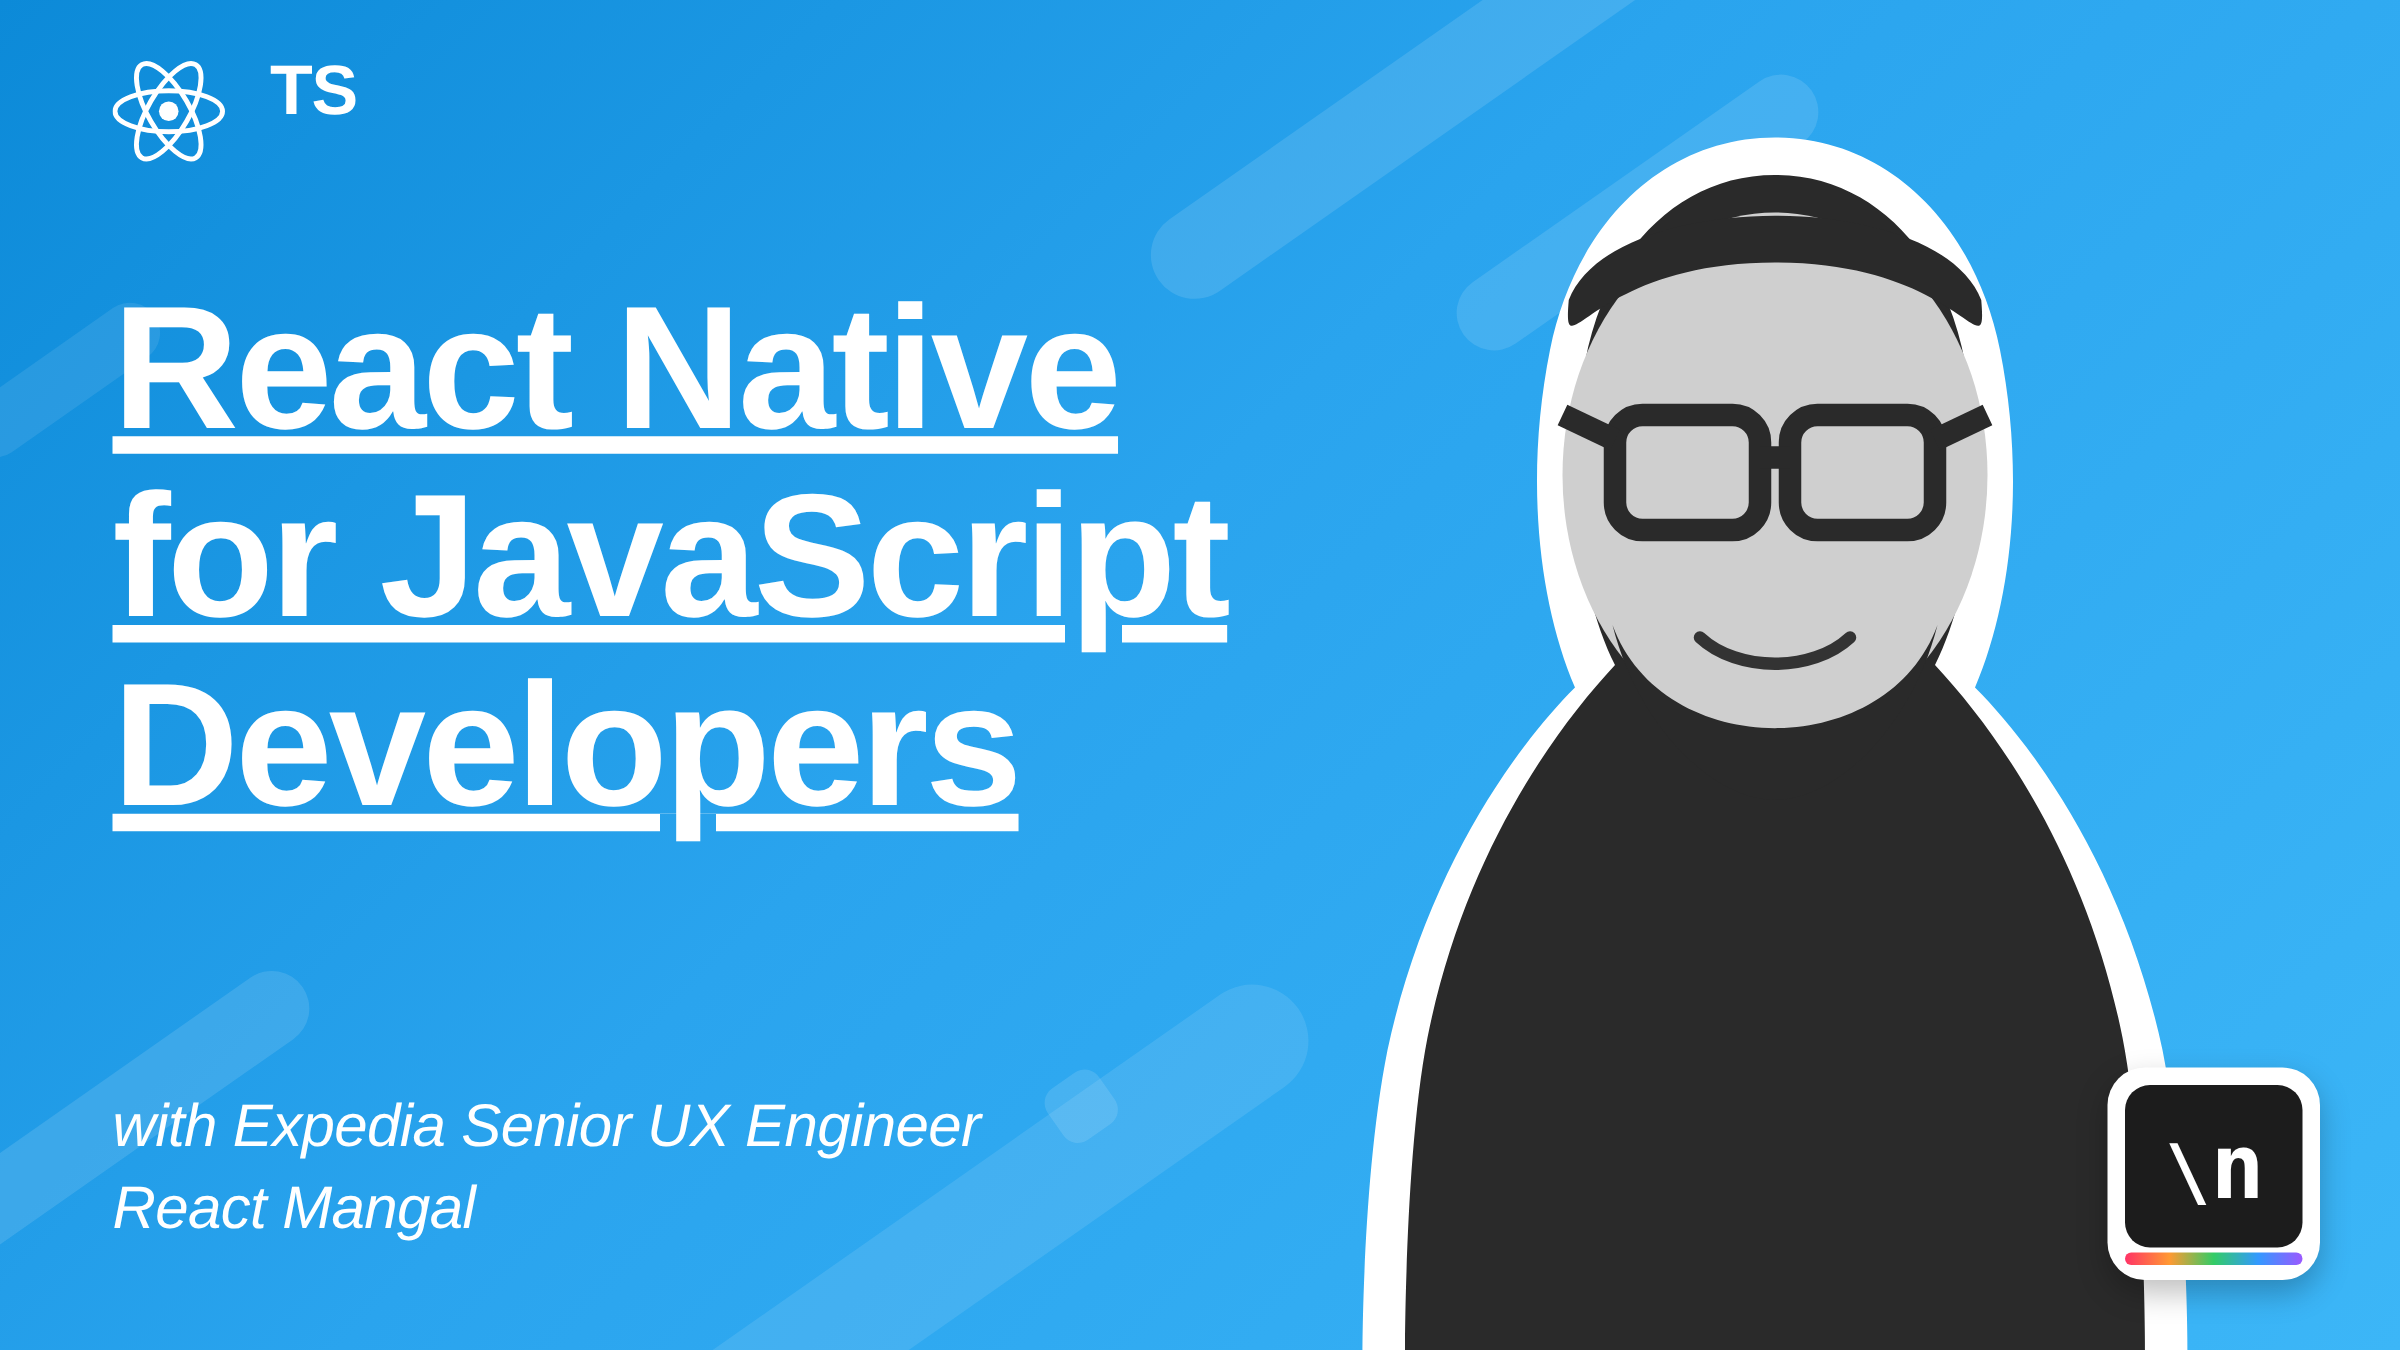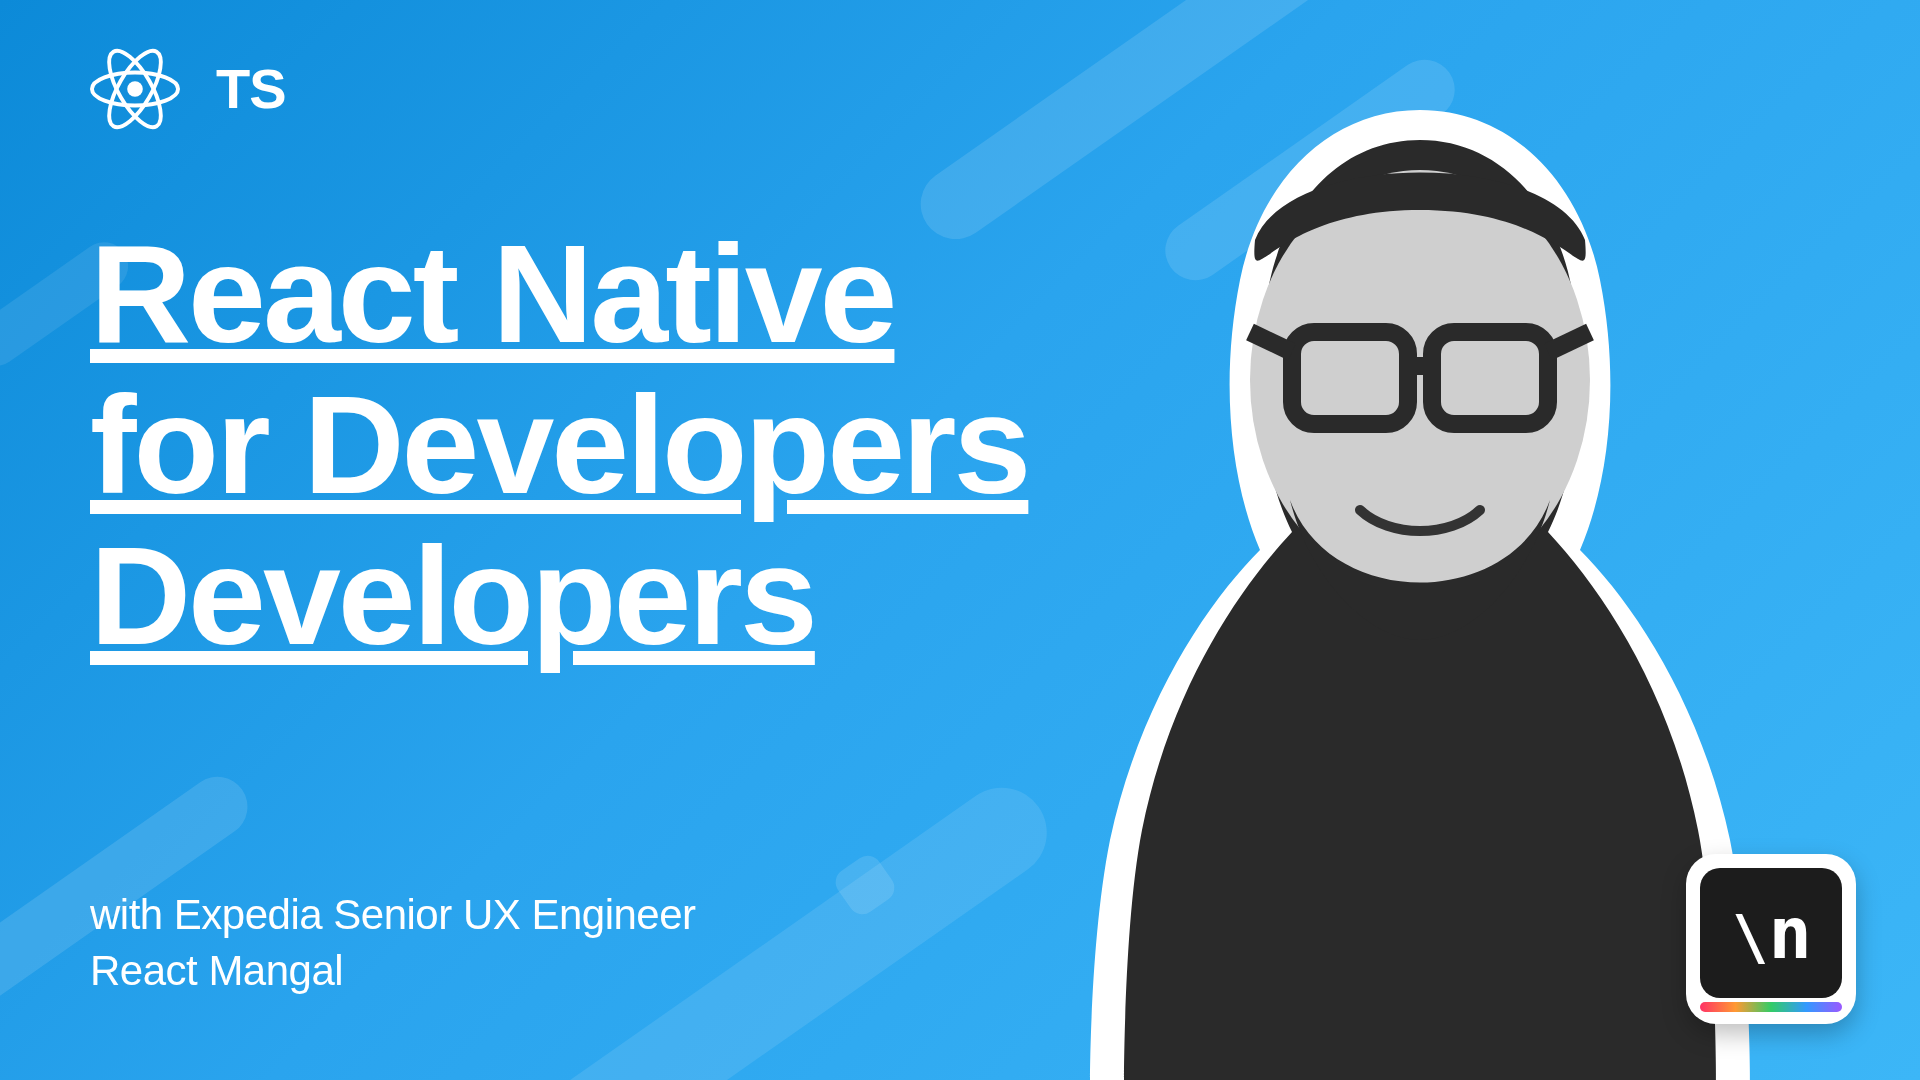--- a/index.html
+++ b/index.html
@@ -25,21 +25,20 @@
   .d3 { width: 180px; height: 48px; top: 280px; left: -40px; background: rgba(255,255,255,0.09); }
   .d4 { width: 420px; height: 60px; top: 880px; left: -140px; }
   .d5 { width: 900px; height: 90px; top: 1020px; left: 220px; background: rgba(255,255,255,0.10); }
   .d6 { width: 50px; height: 50px; top: 860px; left: 840px; border-radius: 14px; transform: rotate(-35deg); }
 
   .top-logos {
     position: absolute;
     top: 44px;
     left: 90px;
     display: flex;
-    align-items: center;
     gap: 36px;
     color: #fff;
   }
   .react-logo svg { width: 90px; height: 90px; display:block; }
   .ts-badge {
     font-weight: 800;
     font-size: 56px;
     letter-spacing: -1px;
     line-height: 1;
   }
@@ -56,23 +55,24 @@
     max-width: 1100px;
     text-decoration: underline;
   }
 
   .byline {
     position: absolute;
     bottom: 80px;
     left: 90px;
     color: #fff;
     font-weight: 500;
-    font-size: 42px;
+    font-size: 48px;
     line-height: 1.35;
     letter-spacing: -0.5px;
+    font-style: italic;
   }
 
   
   .presenter-wrap {
     position: absolute;
     right: 110px;
     bottom: 0;
     width: 780px;
     height: 1000px;
   }
@@ -151,21 +151,21 @@
           <ellipse rx="11" ry="4.2" transform="rotate(60)"></ellipse>
           <ellipse rx="11" ry="4.2" transform="rotate(120)"></ellipse>
         </g>
       </svg>
     </span>
     <span class="ts-badge">TS</span>
   </div>
 
   <h1 class="headline">
     <span>React Native</span><br>
-    <span>for Developers</span><br>
+    <span>for JavaScript</span><br>
     <span>Developers</span>
   </h1>
 
   <div class="byline">
     <div>with Expedia Senior UX Engineer</div>
     <div>React Mangal</div>
   </div>
 
   <div class="presenter-wrap" aria-label="Amit Mangal portrait">
     <svg viewBox="0 0 780 1000" width="780" height="1000" xmlns="http://www.w3.org/2000/svg">

